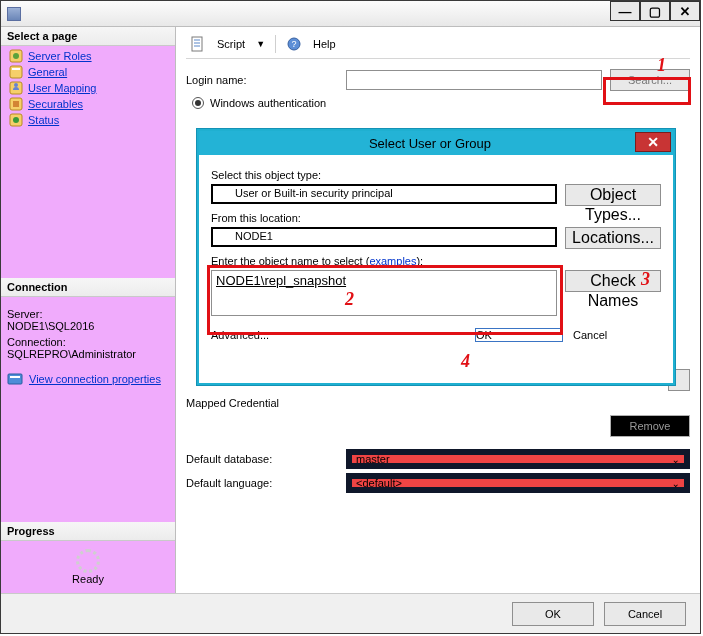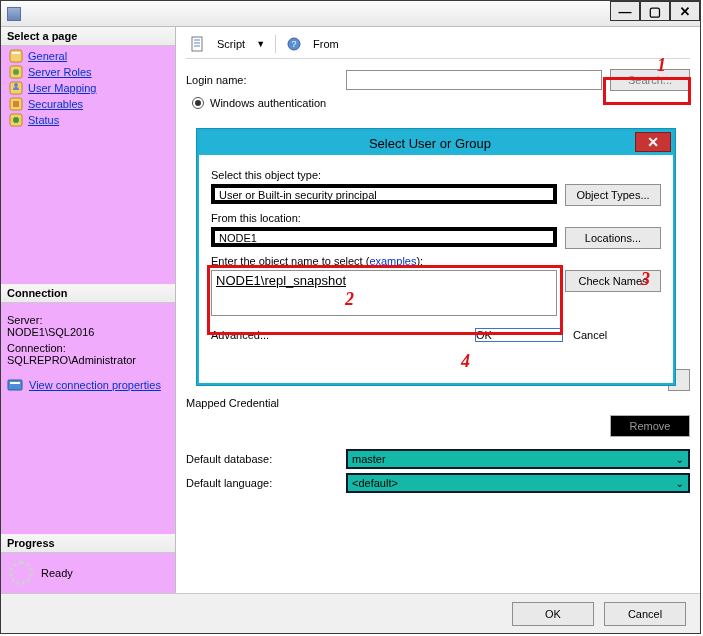--- a/index.html
+++ b/index.html
@@ -69,21 +69,21 @@
   .picon svg{width:14px;height:14px;}
   .pageitem a { color:#0033cc; text-decoration:underline; }
   .conninfo { padding:7px 6px; font-size:11px; }
   .conninfo .lbl { margin-top:4px; }
   .connlink {
     display:flex; align-items:center; gap:6px;
     padding:4px 6px; color:#0033cc; text-decoration:underline;
   }
   .connlink .cicon{width:16px;height:16px;}
   .spacer{flex:1;}
-  .progressrow{display:flex;align-items:center;gap:8px;padding:8px;}
+  .progressrow{display:flex;align-items:center;padding:8px;flex-direction:column;}
   .spinner{width:24px;height:24px;border:3px dotted #cfcfcf;border-radius:50%;}
   .rightpane{flex:1;position:relative;padding:6px 10px 0 10px;}
   .toolbar{display:flex;align-items:center;gap:6px;height:26px;border-bottom:1px solid #d6d6d6;margin-bottom:10px;padding-bottom:4px;}
   .tbicon{width:16px;height:16px;}
   .toolbar .tbtn{display:flex;align-items:center;gap:11px;padding:2px 4px;}
   .dd{font-size:9px;}
   .formrow{display:flex;align-items:center;margin:6px 0;}
   .formrow label{width:160px;}
   .formrow .tinput{flex:1;border:1px solid #8f8f8f;height:20px;padding:0 4px;background:#fff;}
   .sbtn{width:80px;height:22px;border:1px solid #8f8f8f;background:#e9e9e9;margin-left:8px;font-size:11px;text-align:center;line-height:20px;color:#777;}
@@ -92,36 +92,36 @@
   .radio .dot.checked::after{content:"";position:absolute;inset:2px;background:#333;border-radius:50%;}
   .mapped{display:flex;margin-top:56px;}
   .mapped .mlabel{width:160px;}
   .credbox{flex:1;border:1px solid #8f8f8f;height:110px;background:#fff;}
   .credhdr{display:flex;border-bottom:1px solid #d6d6d6;}
   .credhdr div{flex:1;padding:3px 6px;border-right:1px solid #d6d6d6;color:#444;}
   .removewrap{display:flex;justify-content:flex-end;margin:6px 0 12px;}
   .dbtn{width:80px;height:22px;border:1px solid #b0b0b0;background:#000000;color:#999;text-align:center;line-height:20px;font-size:11px;}
   .selrow{display:flex;align-items:center;margin:4px 0;}
   .selrow label{width:160px;}
-  .selrow .combo{flex:1;border:2px solid #0f172a;height:20px;background:#14b8a6;display:flex;align-items:center;justify-content:space-between;padding:0 4px;}
+  .selrow .combo{flex:1;border:6px solid #0f172a;height:20px;background:#ef4444;display:flex;align-items:center;justify-content:space-between;padding:0 4px;}
   .combo .cv{font-size:11px;}
   .combo .arrow{font-size:10px;}
   .bottombar{position:absolute;left:0;right:0;bottom:0;height:40px;border-top:1px solid #c9c9c9;background:#f0f0f0;display:flex;align-items:center;justify-content:flex-end;padding:0 14px;gap:10px;}
   .bottombar .bb{width:82px;height:24px;border:1px solid #8f8f8f;background:#e9e9e9;text-align:center;line-height:22px;font-size:11px;}
 
   
   .modal{position:absolute;left:196px;top:128px;width:478px;height:256px;background:#fff;border:2px solid #1fb0d1;box-shadow:0 0 0 1px #1492b5;}
   .modal .mtitle{height:24px;background:#23b3d6;display:flex;align-items:center;position:relative;}
   .modal .mtitle .txt{position:absolute;left:0;right:12px;text-align:center;color:#000;font-size:13px;}
   .modal .mclose{position:absolute;right:2px;top:1px;width:36px;height:20px;background:#c83434;color:#fff;text-align:center;line-height:18px;font-weight:bold;font-size:14px;border:1px solid #7a1d1d;}
   .modal .mbody{padding:8px 12px;}
   .mfieldlbl{margin:6px 0 3px 0;}
   .mrow{display:flex;gap:8px;align-items:flex-start;}
-  .mrow .minput{flex:1;border:4px solid #000000;height:20px;padding:1px 4px;background:#fff;font-size:11px;}
-  .mrow .mbtn{width:96px;height:22px;border:1px solid #8f8f8f;background:#e9e9e9;text-align:center;line-height:20px;font-size:11px;}
+  .mrow .minput{flex:1;border:2px solid #000000;height:20px;padding:1px 22px;background:#fff;font-size:11px;}
+  .mrow .mbtn{width:96px;height:22px;border:1px solid #8f8f8f;background:#e9e9e9;text-align:center;line-height:20px;font-size:16px;}
   .mnamebox{flex:1;border:1px solid #8f8f8f;height:46px;padding:2px 4px;background:#fff;font-size:13px;}
   .mlink{color:#0033cc;text-decoration:underline;}
   .mbtnrow{display:flex;gap:10px;margin-top:12px;align-items:center;}
   .mbtnrow .mbtn{width:88px;}
   .mbtnrow .gap{flex:1;}
 
   
   .anno{position:absolute;border:3px solid #e11015;pointer-events:none;}
   .annoN{position:absolute;color:#e11015;font-size:18px;font-weight:bold;font-style:italic;font-family:"Times New Roman",serif;pointer-events:none;}
 </style>
@@ -141,30 +141,30 @@
   </div>
 
   <div class="client">
 
     <div class="leftpane">
       <div class="panelhdr">Select a page</div>
       <div class="pagelist">
         <div class="pageitem">
           <span class="picon"><svg viewBox="0 0 14 14">
                 <rect x="1" y="1" width="12" height="12" rx="2" fill="#f6cf6a" stroke="#b88a22"></rect>
+                <circle cx="7" cy="7" r="3" fill="#5aa23b"></circle>
+              </svg></span>
+          <a>Server Roles</a>
+        </div>
+        <div class="pageitem">
+          <span class="picon"><svg viewBox="0 0 14 14">
+                <rect x="1" y="1" width="12" height="12" rx="2" fill="#f6cf6a" stroke="#b88a22"></rect>
                 <rect x="3" y="3" width="8" height="2" fill="#fff"></rect>
               </svg></span>
           <a>General</a>
-        </div>
-        <div class="pageitem">
-          <span class="picon"><svg viewBox="0 0 14 14">
-                <rect x="1" y="1" width="12" height="12" rx="2" fill="#f6cf6a" stroke="#b88a22"></rect>
-                <circle cx="7" cy="7" r="3" fill="#5aa23b"></circle>
-              </svg></span>
-          <a>Server Roles</a>
         </div>
         <div class="pageitem">
           <span class="picon"><svg viewBox="0 0 14 14">
                 <rect x="1" y="1" width="12" height="12" rx="2" fill="#f6cf6a" stroke="#b88a22"></rect>
                 <path d="M4 9a3 3 0 016 0" fill="#6783d2"></path>
                 <circle cx="7" cy="4" r="2" fill="#6783d2"></circle>
               </svg></span>
           <a>User Mapping</a>
         </div>
         <div class="pageitem">
@@ -218,21 +218,21 @@
               </svg></span>
           <span>Script</span>
           <span class="dd">▼</span>
         </div>
         <div style="width:1px;height:18px;background:#cfcfcf;"></div>
         <div class="tbtn">
           <span class="tbicon"><svg viewBox="0 0 16 16">
                 <circle cx="8" cy="8" r="6" fill="#5c8ed6" stroke="#3760a0"></circle>
                 <text x="8" y="11" text-anchor="middle" font-size="9" fill="#fff" font-family="Arial">?</text>
               </svg></span>
-          <span>From</span>
+          <span>Help</span>
         </div>
       </div>
 
       <div class="formrow">
         <label>Login name:</label>
         <div class="tinput"></div>
         <div class="sbtn">Search...</div>
       </div>
       <div class="radio">
         <span class="dot checked"></span>

